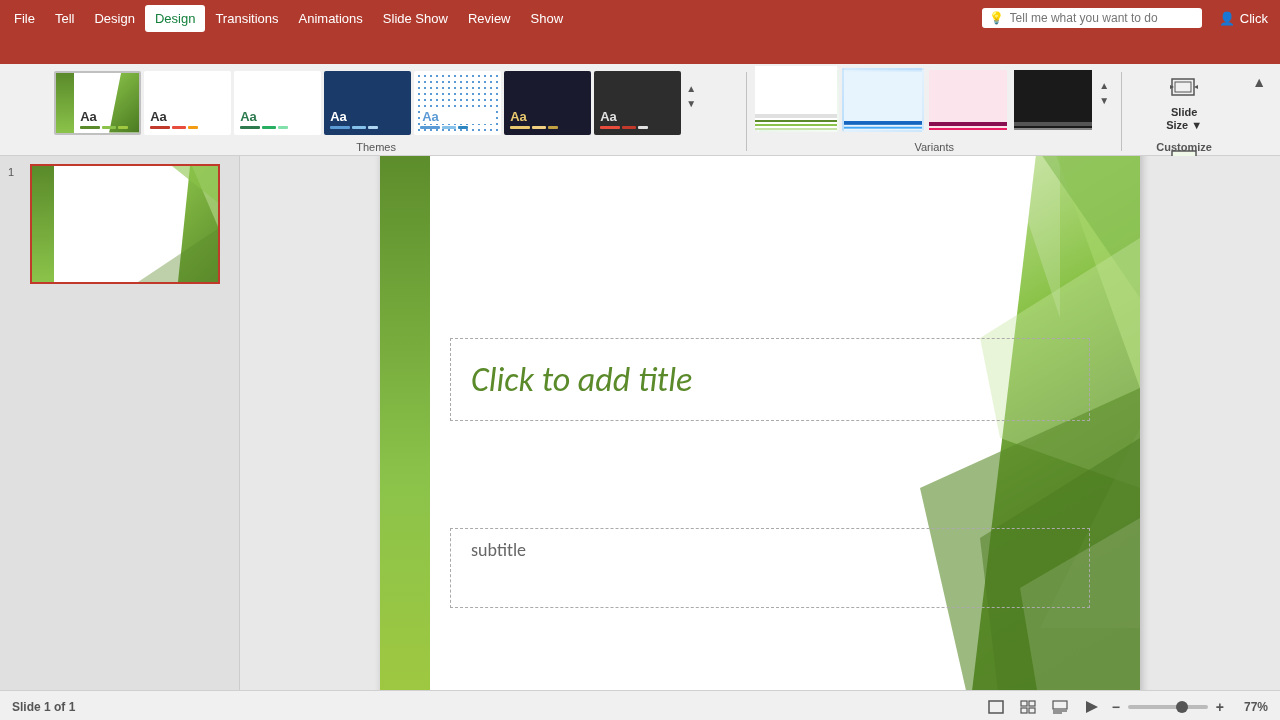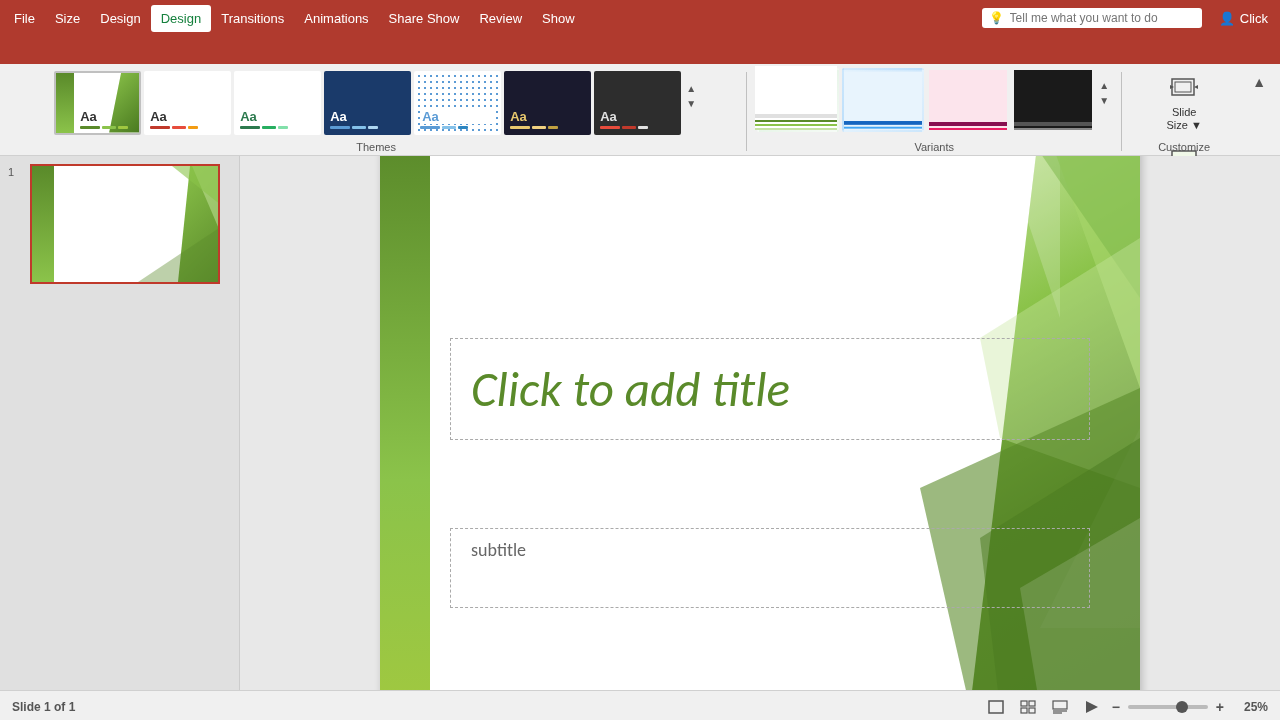--- a/index.html
+++ b/index.html
@@ -286,21 +286,21 @@
     .text-box {
       position: absolute;
       top: 200px;
       left: 70px;
       right: 50px;
       border: 1px dashed #aaa;
       padding: 20px;
       background: rgba(255,255,255,0.0);
     }
     .title-placeholder {
-      font-size: 49px;
+      font-size: 34px;
       color: #5a8a2a;
       font-style: italic;
       font-family: 'Calibri', sans-serif;
     }
     .subtitle-box {
       position: absolute;
       top: 390px;
       left: 70px;
       right: 50px;
       border: 1px dashed #aaa;
@@ -396,26 +396,26 @@
       height: 0;
       border-left: 100px solid transparent;
       border-bottom: 200px solid rgba(255,255,255,0.15);
     }
   </style>
 </head>
 <body>
 
 <div class="menu-bar">
   <div class="menu-item">File</div>
-  <div class="menu-item">Size</div>
+  <div class="menu-item">Tell</div>
   <div class="menu-item">Design</div>
   <div class="menu-item active">Design</div>
   <div class="menu-item">Transitions</div>
   <div class="menu-item">Animations</div>
-  <div class="menu-item">Share Show</div>
+  <div class="menu-item">Slide Show</div>
   <div class="menu-item">Review</div>
   <div class="menu-item">Show</div>
 
   <div class="search-bar">
     <span style="color:#f0c040;">💡</span>
     <input type="text" placeholder="Tell me what you want to do" style="">
   </div>
 
   <div class="share-btn">
     <span>👤</span>
@@ -550,21 +550,21 @@
       <div style="display:flex;flex-direction:column;justify-content:center;padding-bottom:14px;">
         <div class="scroll-arrow">▲</div>
         <div class="scroll-arrow">▼</div>
       </div>
     </div>
     <span class="ribbon-group-label">Variants</span>
   </div>
 
   <div class="ribbon-group-divider"></div>
 
-  <div class="ribbon-group" style="position:relative;min-width:120px;">
+  <div class="ribbon-group" style="position:relative;min-width:120px;font-weight:bold;">
     <div class="customize-group">
 
       <div class="ribbon-btn-large">
         <div class="ribbon-btn-icon">
           <svg width="28" height="22" viewBox="0 0 28 22">
             <rect x="2" y="2" width="22" height="16" fill="none" stroke="#555" stroke-width="1.5"></rect>
             <rect x="5" y="5" width="16" height="10" fill="none" stroke="#555" stroke-width="1"></rect>
             <polygon points="24,10 28,8 28,12" fill="#555"></polygon>
             <polygon points="4,10 0,8 0,12" fill="#555"></polygon>
           </svg>
@@ -668,15 +668,15 @@
       <svg width="16" height="14" viewBox="0 0 16 14">
         <polygon points="2,1 2,13 14,7" fill="#555"></polygon>
       </svg>
     </div>
 
     <span style="cursor:pointer;font-size:14px;color:#555;">−</span>
     <div class="zoom-slider">
       <div class="zoom-thumb"></div>
     </div>
     <span style="cursor:pointer;font-size:14px;color:#555;">+</span>
-    <span style="cursor:pointer;min-width:36px;text-align:right;">25%</span>
+    <span style="cursor:pointer;min-width:36px;text-align:right;">77%</span>
   </div>
 </div>
 
 </body></html>

